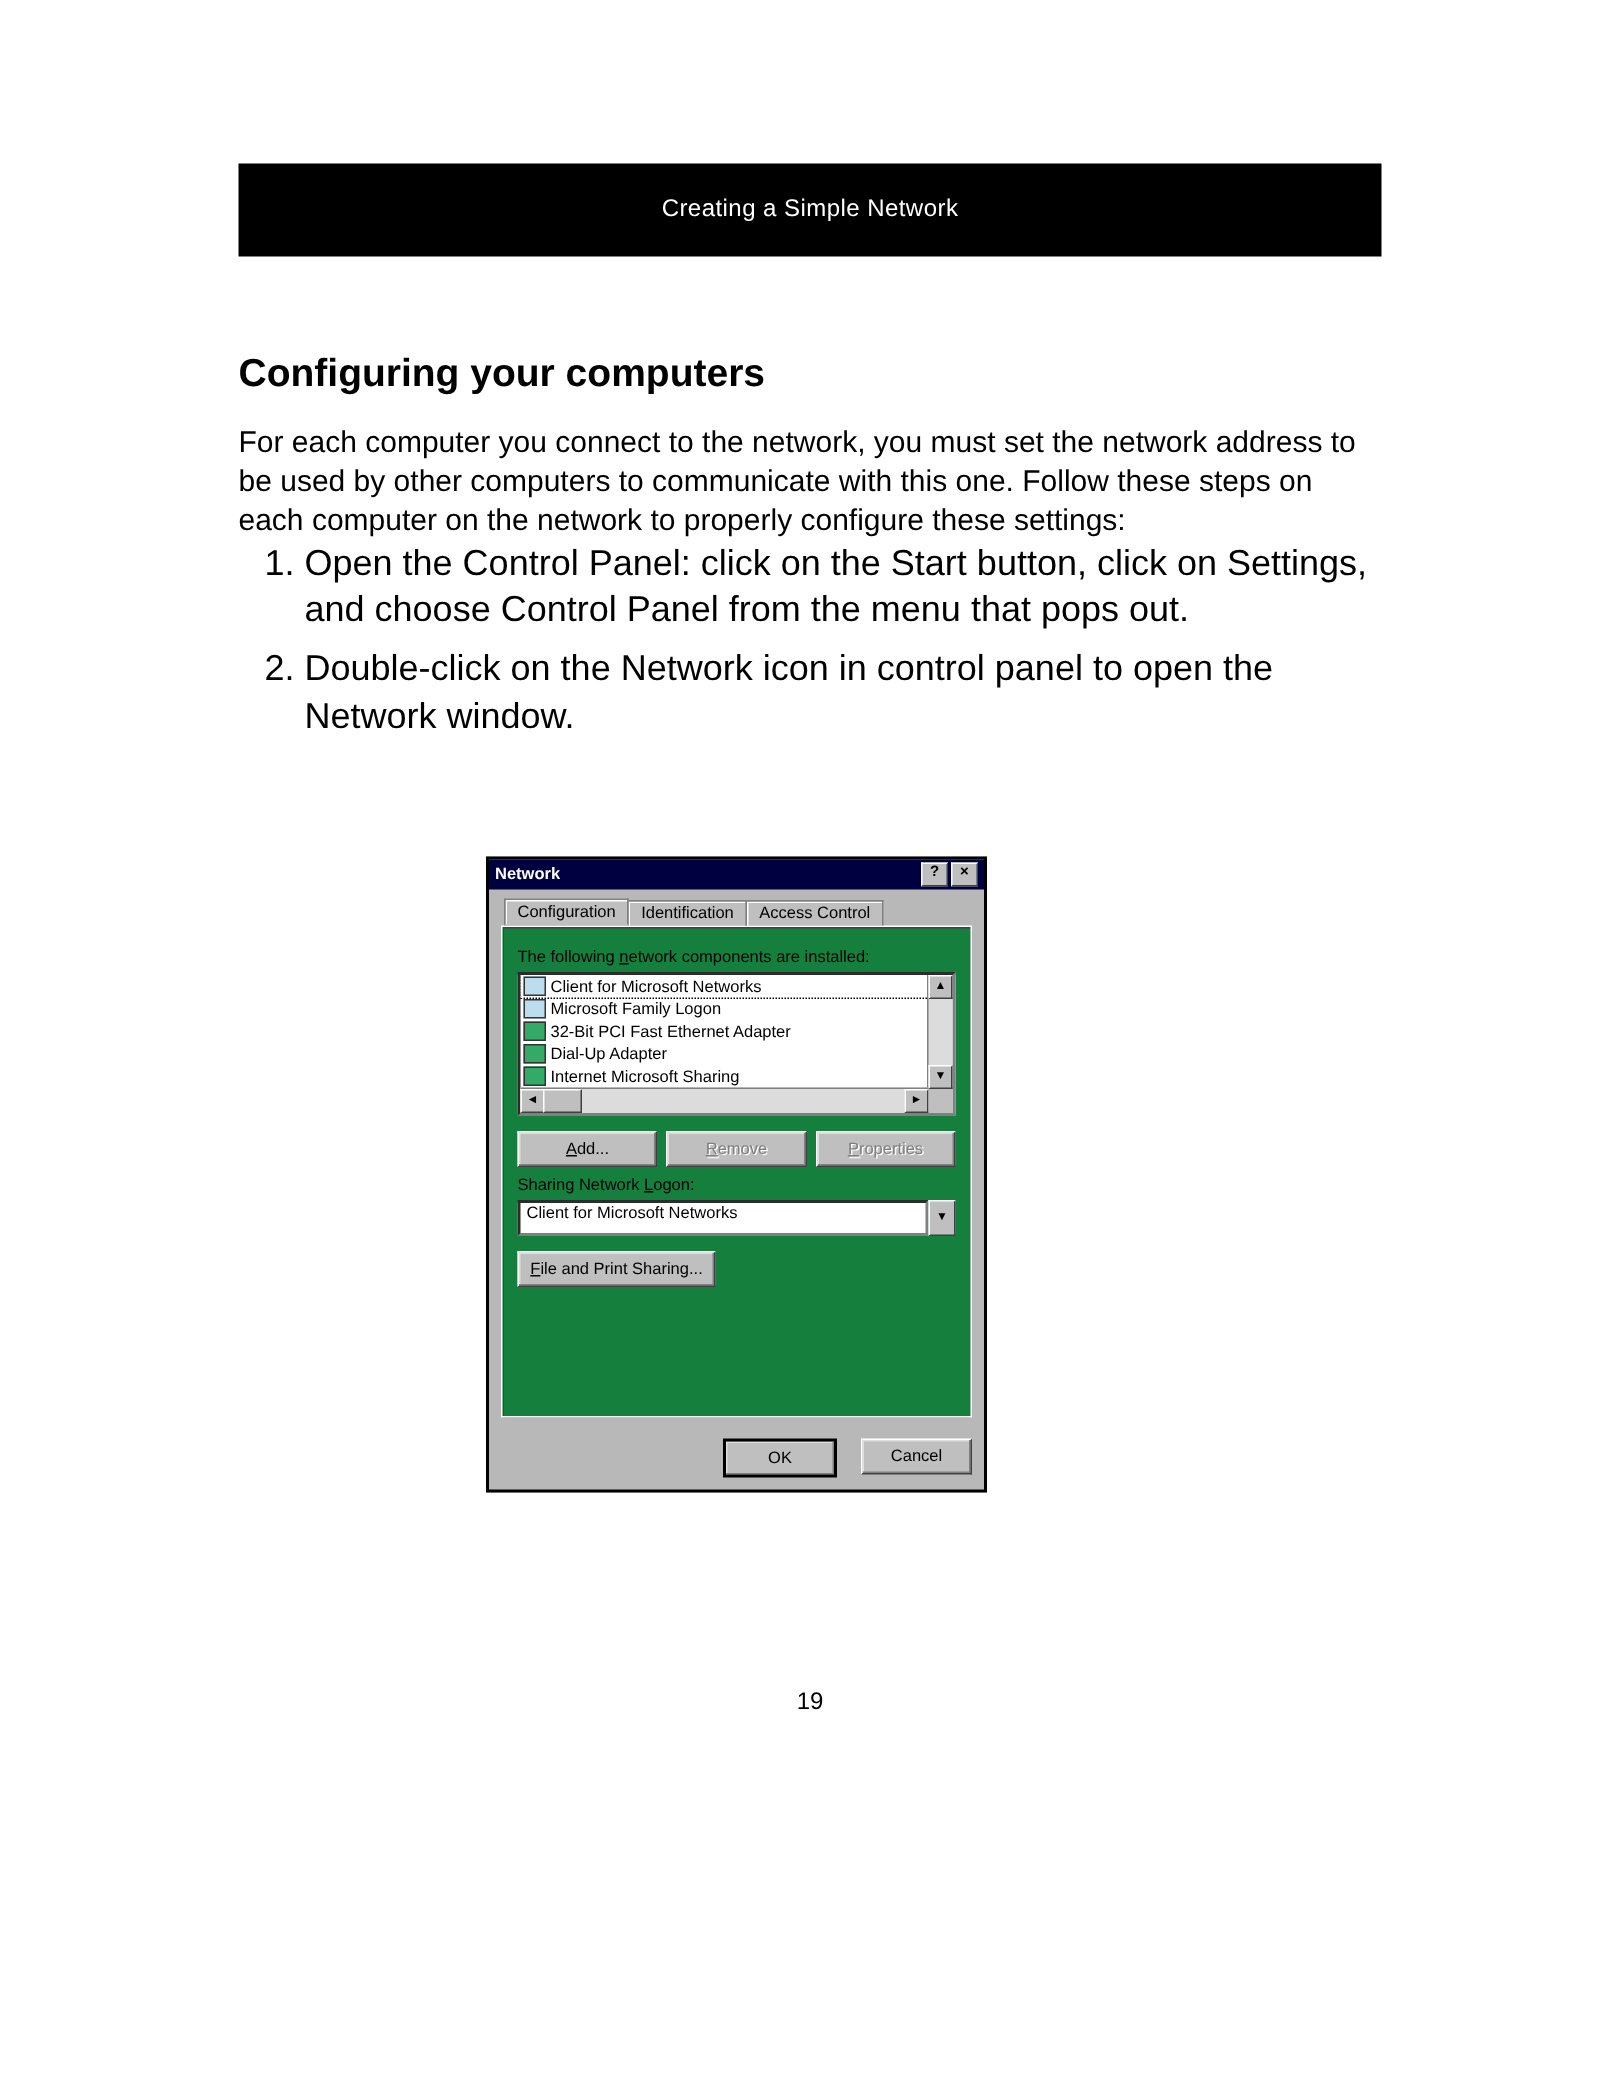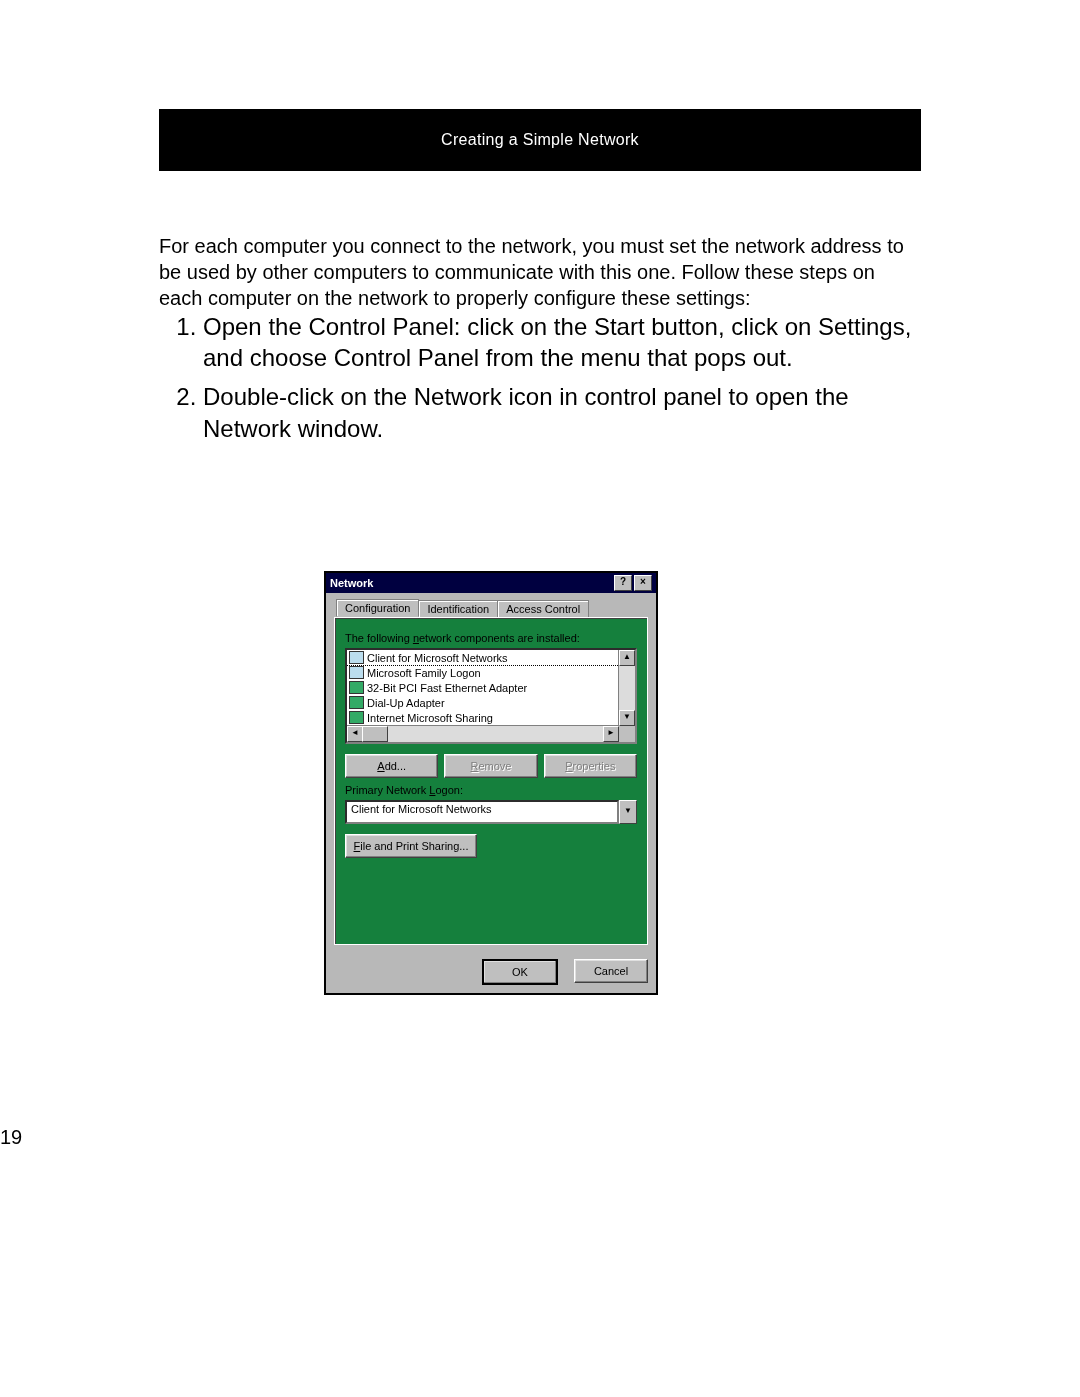--- a/index.html
+++ b/index.html
@@ -3,21 +3,21 @@
 <meta charset="utf-8">
 <style>
   html,body{margin:0;padding:0;background:#fff;font-family:Arial,Helvetica,sans-serif;color:#000}
   .page{width:1080px;height:1397px;position:relative}
   .header-bar{position:absolute;left:159px;top:109px;width:762px;height:62px;background:#000;color:#fff;display:flex;align-items:center;justify-content:center;font-size:16px;letter-spacing:.3px}
   .content{position:absolute;left:159px;top:233px;width:762px}
   .section-title{font-weight:bold;font-size:26px;margin-bottom:18px}
   .intro{font-size:20px;line-height:1.3;}
   ol.steps{margin:0;padding:0 0 0 44px;font-size:24px;line-height:1.3}
   ol.steps li{margin-bottom:8px}
-  .page-num{position:absolute;left:0;right:0;top:1126px;text-align:left;font-size:20px}
+  .page-num{position:absolute;left:0;right:0;top:1126px;text-align:center;font-size:16px}
   
   .dlg{position:absolute;left:324px;top:571px;width:330px;background:#b8b8b8;border:2px solid #000;font-family:"MS Sans Serif",Tahoma,Arial,sans-serif;font-size:11px;color:#000}
   .dlg-title{background:#0a246a;background:#000080;background:#1a1a5a;background:#172a6b;background:#000060;color:#fff;font-weight:bold;padding:2px 4px;display:flex;align-items:center}
   .dlg-title{background:#000040}
   .dlg-title span{flex:1}
   .title-btn{width:16px;height:14px;background:#bfbfbf;border:1px solid #fff;border-right-color:#404040;border-bottom-color:#404040;margin-left:2px;color:#000;font-size:10px;line-height:12px;text-align:center;font-weight:bold}
   .dlg-body{padding:6px 8px 8px}
   .tabs{display:flex;align-items:flex-end;border-bottom:1px solid #fff;margin-bottom:0;padding-left:2px}
   .tab{padding:2px 8px 2px;border:1px solid #808080;border-bottom:none;background:#bfbfbf;margin-right:-1px;box-shadow:inset 1px 1px #fff}
   .tab.active{background:#bfbfbf;position:relative;top:0;border-bottom:1px solid #bfbfbf;font-weight:normal}
@@ -57,20 +57,21 @@
 </style>
 </head>
 <body>
 
 <div class="page">
   <div class="header-bar">
     <span>Creating a Simple Network</span>
   </div>
 
   <div class="content">
+    <div class="section-title">Configuring your computers</div>
     <div class="intro">For each computer you connect to the network, you must set the network address to be used by other computers to communicate with this one. Follow these steps on each computer on the network to properly configure these settings:</div>
     <ol class="steps">
       <li>Open the Control Panel: click on the Start button, click on Settings, and choose Control Panel from the menu that pops out.</li>
       <li>Double-click on the Network icon in control panel to open the Network window.</li>
     </ol>
   </div>
 
   <div class="dlg">
     <div class="dlg-title">
       <span>Network</span>
@@ -131,21 +132,21 @@
               <span class="ul">R</span>
               <span>emove</span>
             </div>
           <div class="wbtn disabled">
               <span class="ul">P</span>
               <span>roperties</span>
             </div>
         </div>
 
         <div class="heading-label">
-          <span>Primary Network </span><span class="ul">L</span><span>ogon:</span>
+          <span>Sharing Network </span><span class="ul">L</span><span>ogon:</span>
         </div>
         <div class="combo">
           <div class="combo-input">Client for Microsoft Networks</div>
           <div class="combo-btn">▼</div>
         </div>
 
         <div class="wbtn fps-btn">
             <span class="ul">F</span>
             <span>ile and Print Sharing...</span>
           </div>

